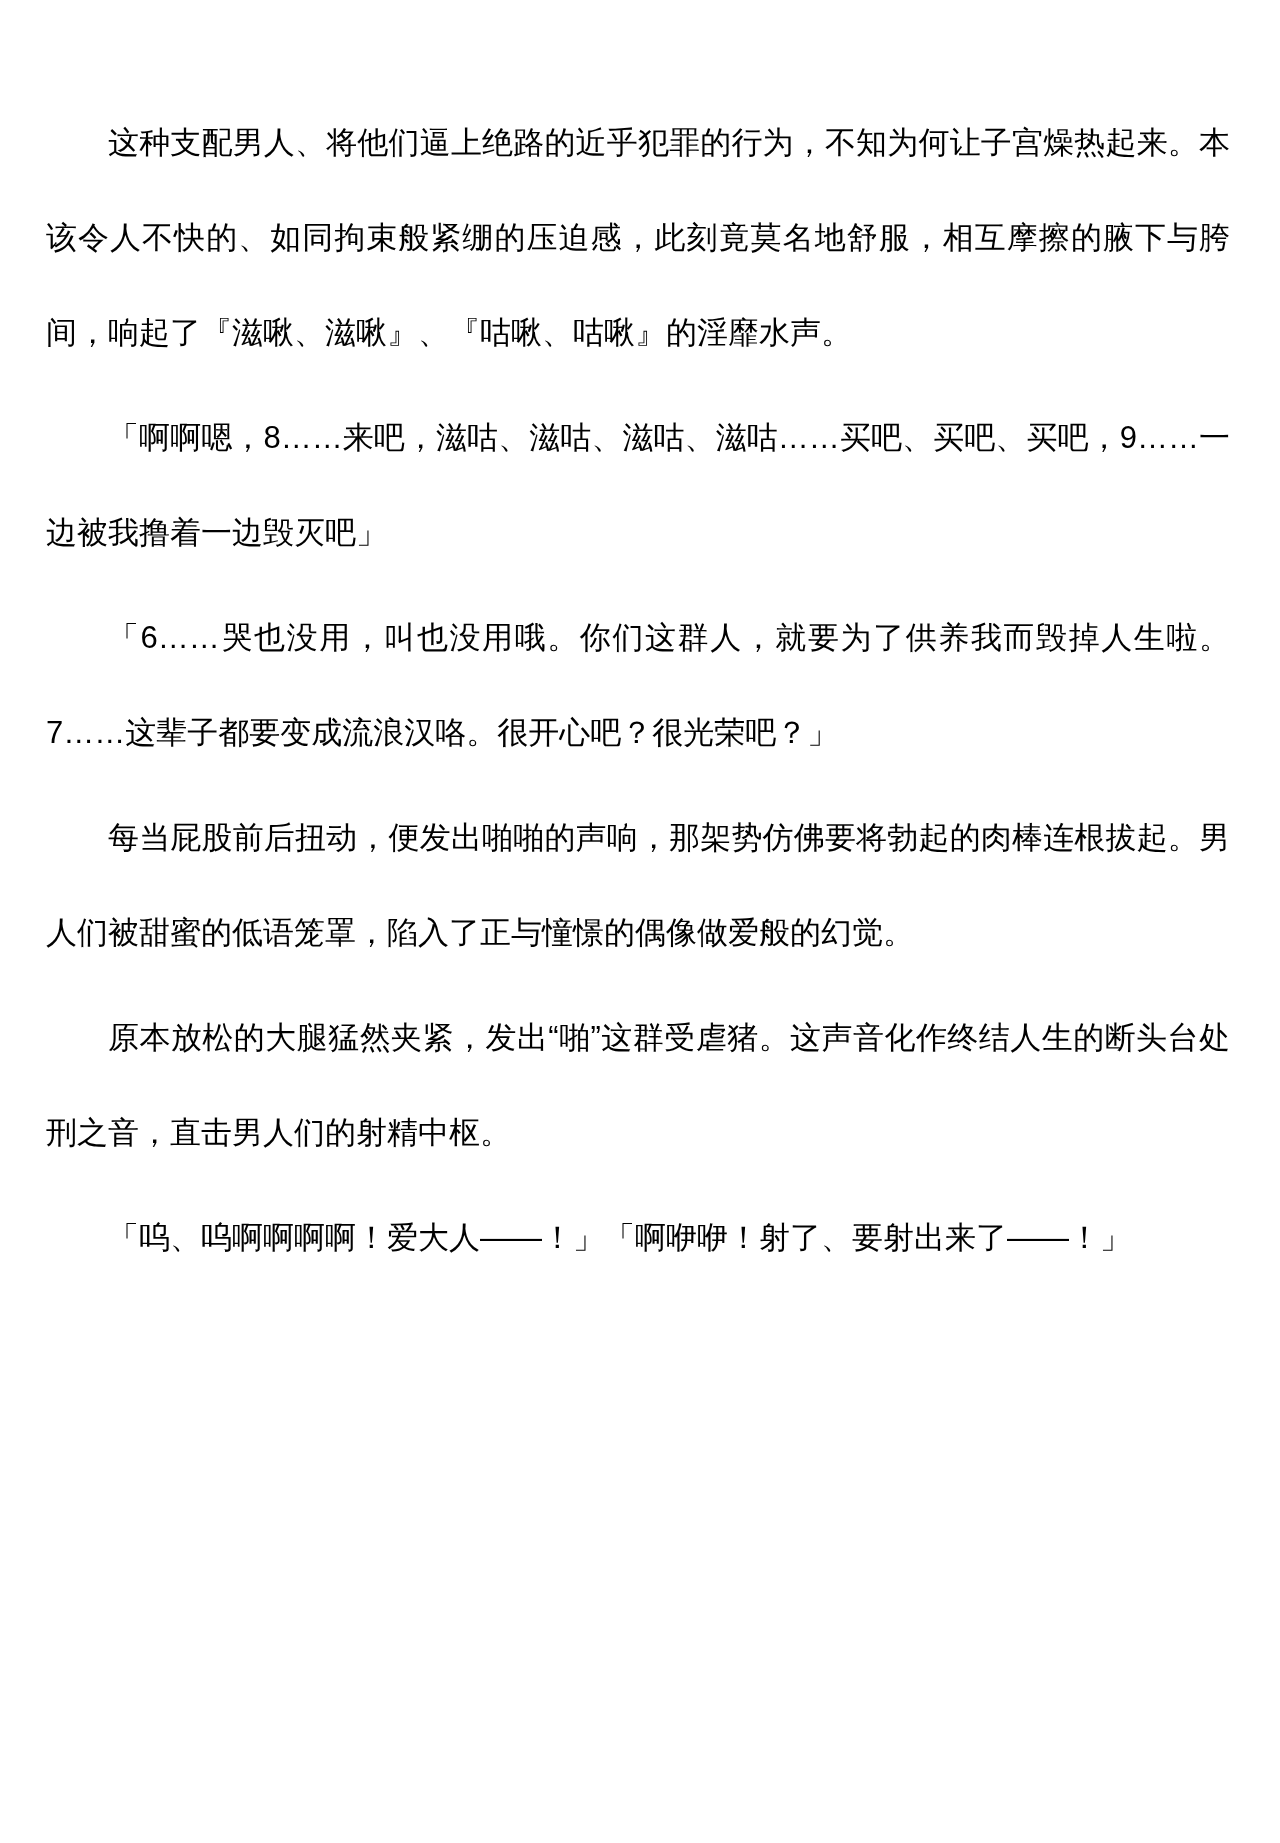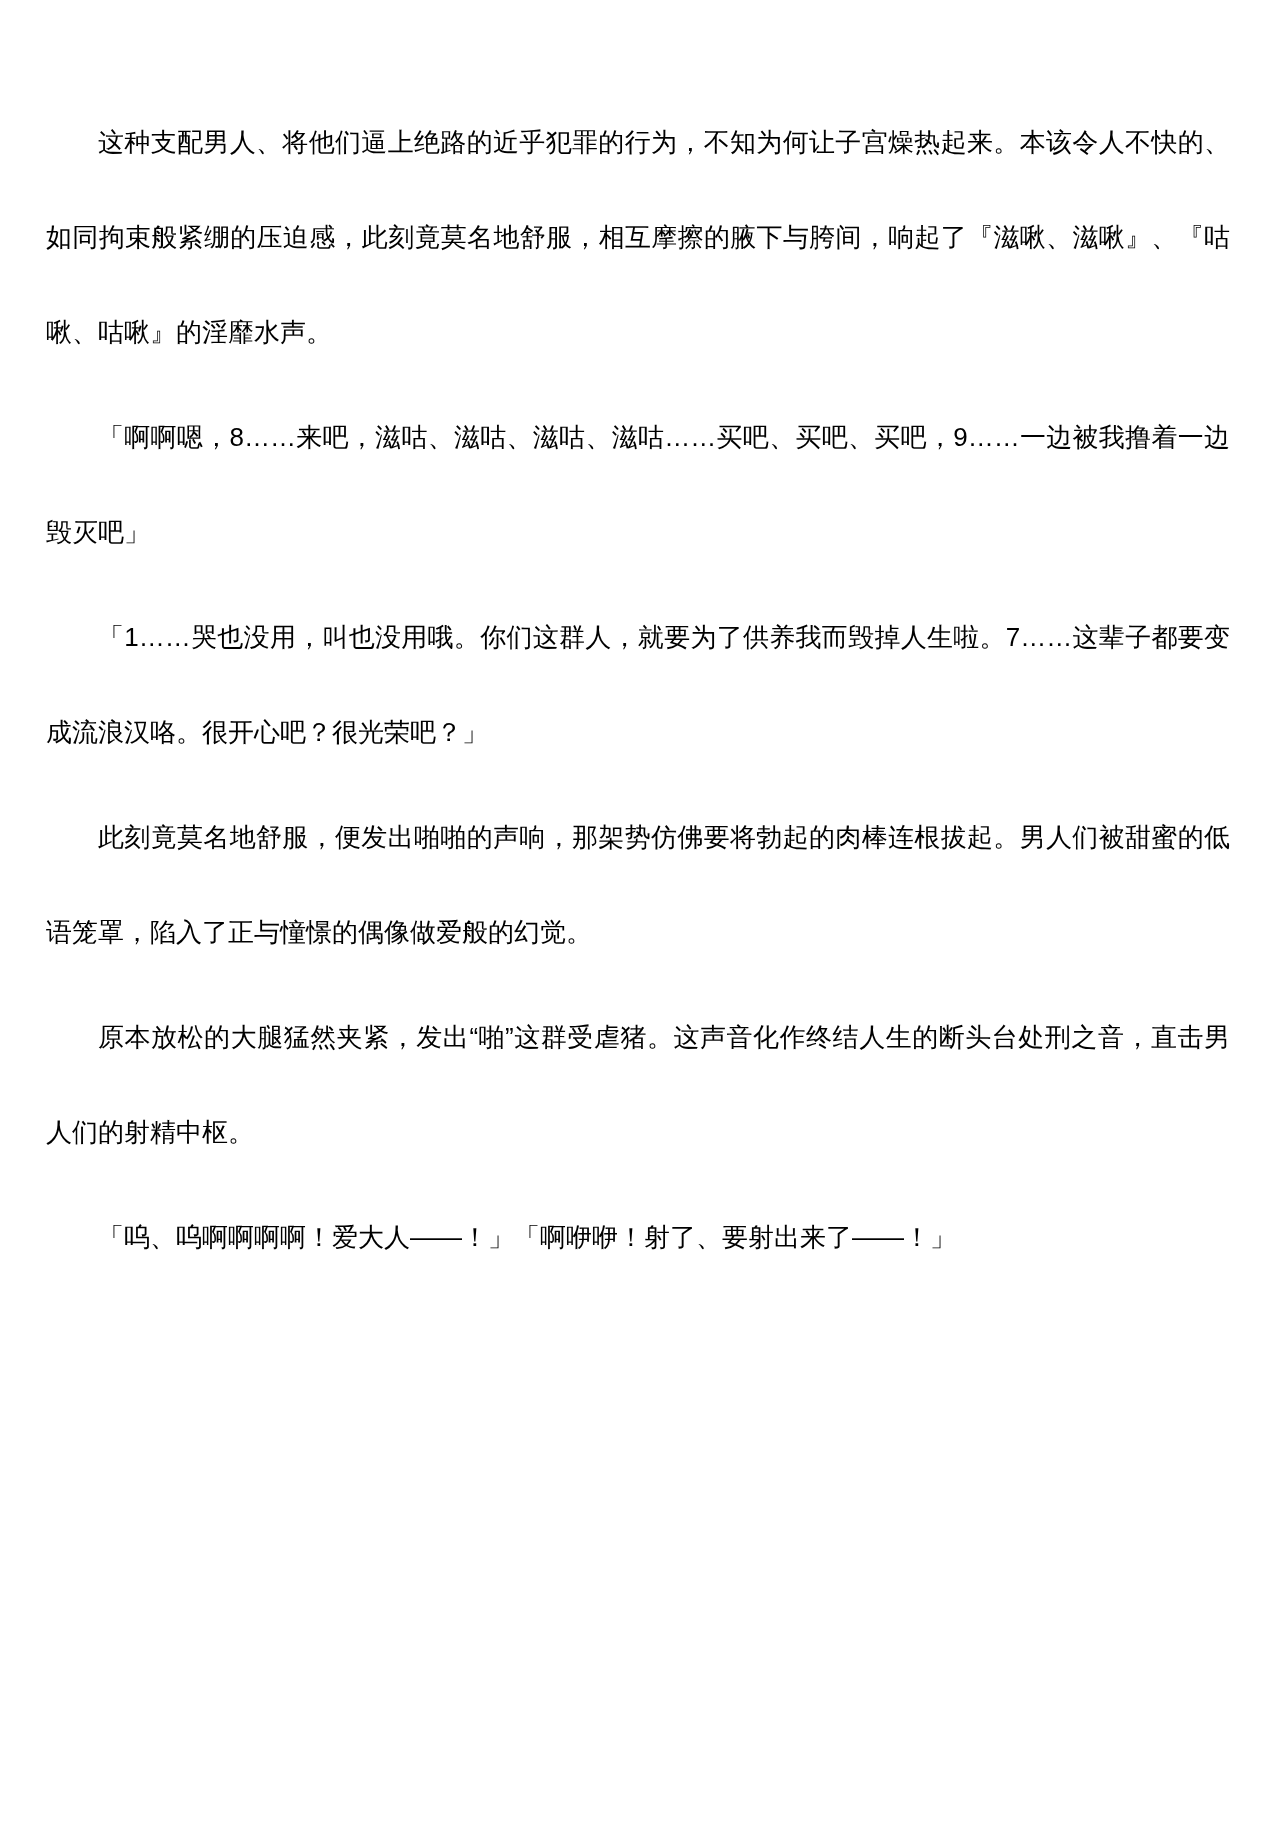--- a/index.html
+++ b/index.html
@@ -15,31 +15,31 @@
   .page {
     box-sizing: border-box;
     width: 1280px;
     height: 1843px;
     padding: 95px 50px 0 46px;
     background: #ffffff;
   }
   .page p {
     margin: 0 0 10px 0;
     font-family: "Liberation Sans", "DejaVu Sans", sans-serif;
-    font-size: 26px;
+    font-size: 31px;
     line-height: 95px;
     color: #000000;
     text-align: justify;
     text-indent: 2em;
     word-break: break-all;
   }
 </style>
 </head>
 <body>
 
 <div class="page">
   <p>这种支配男人、将他们逼上绝路的近乎犯罪的行为，不知为何让子宫燥热起来。本该令人不快的、如同拘束般紧绷的压迫感，此刻竟莫名地舒服，相互摩擦的腋下与胯间，响起了『滋啾、滋啾』、『咕啾、咕啾』的淫靡水声。</p>
   <p>「啊啊嗯，8……来吧，滋咕、滋咕、滋咕、滋咕……买吧、买吧、买吧，9……一边被我撸着一边毁灭吧」</p>
-  <p>「1……哭也没用，叫也没用哦。你们这群人，就要为了供养我而毁掉人生啦。7……这辈子都要变成流浪汉咯。很开心吧？很光荣吧？」</p>
-  <p>此刻竟莫名地舒服，便发出啪啪的声响，那架势仿佛要将勃起的肉棒连根拔起。男人们被甜蜜的低语笼罩，陷入了正与憧憬的偶像做爱般的幻觉。</p>
+  <p>「6……哭也没用，叫也没用哦。你们这群人，就要为了供养我而毁掉人生啦。7……这辈子都要变成流浪汉咯。很开心吧？很光荣吧？」</p>
+  <p>每当屁股前后扭动，便发出啪啪的声响，那架势仿佛要将勃起的肉棒连根拔起。男人们被甜蜜的低语笼罩，陷入了正与憧憬的偶像做爱般的幻觉。</p>
   <p>原本放松的大腿猛然夹紧，发出“啪”这群受虐猪。这声音化作终结人生的断头台处刑之音，直击男人们的射精中枢。</p>
   <p>「呜、呜啊啊啊啊！爱大人——！」「啊咿咿！射了、要射出来了——！」</p>
 </div>
 
 </body></html>

